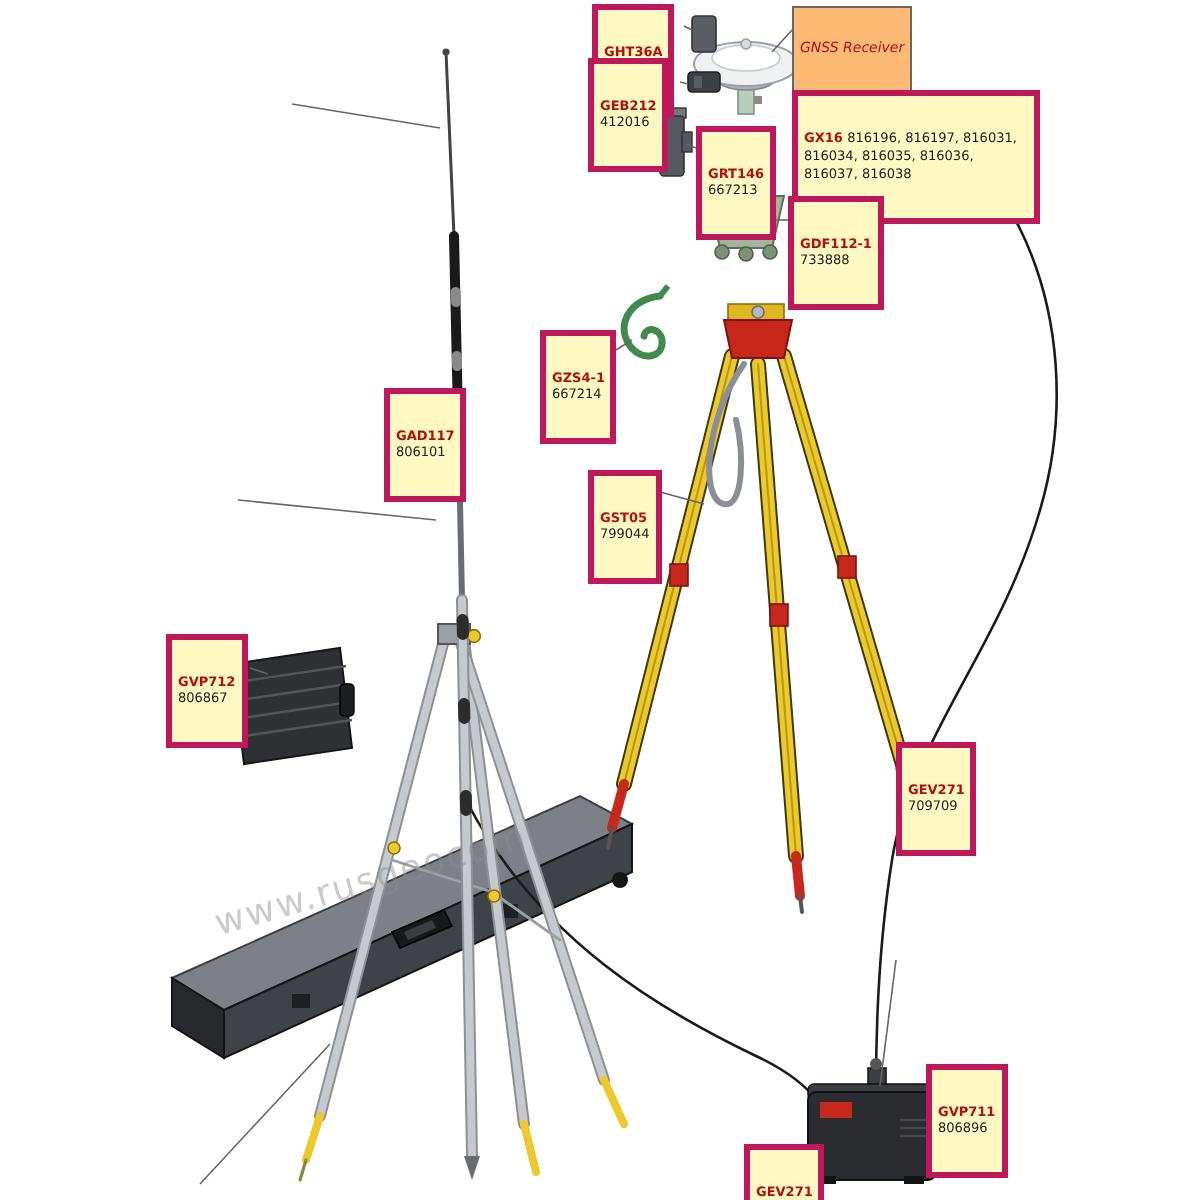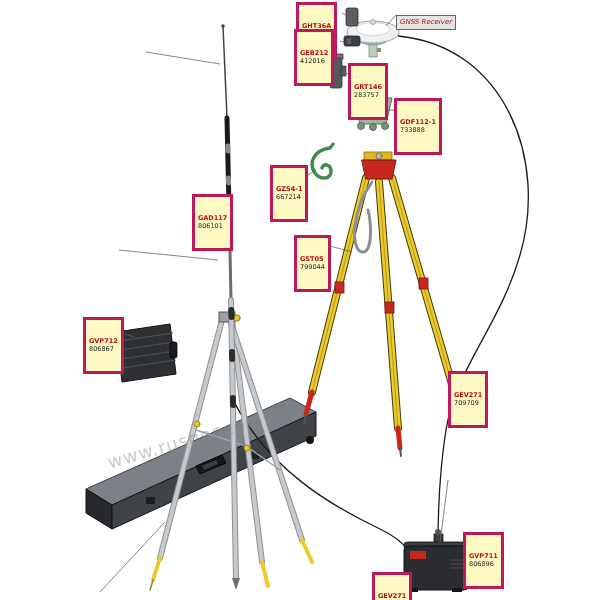--- a/index.html
+++ b/index.html
@@ -3,22 +3,22 @@
 <meta charset="utf-8">
 <style>
   html,body{margin:0;padding:0;background:#fff;}
   #stage{
     position:relative;width:600px;height:600px;background:#ffffff;overflow:hidden;
     font-family:"DejaVu Sans",sans-serif;
   }
   #stage svg{position:absolute;left:0;top:0;}
   .label{position:absolute;font-size:7px;line-height:1.3;z-index:5;}
   .lbl-header{
-    display:block;width:max-content;border:1px solid #666;background:#e5e5e5;
-    color:#b01010;font-style:italic;padding:2px 3px;font-size:7px;margin-top:12px;
+    display:block;width:max-content;border:1px solid #666;background:#fdba74;
+    color:#b01010;font-style:italic;padding:16px 3px;font-size:7px;
   }
   .lbl-body{
     display:block;width:max-content;max-width:120px;border:3px solid #be185d;
     background:#fef9c3;padding:17px 3px;margin-top:-1px;
   }
   .pn{display:block;color:#b01010;font-weight:bold;font-size:6.5px;}
   .num{display:block;color:#1c1c1c;font-size:6.5px;}
   .inline{display:inline;}
   #watermark{
     position:absolute;left:108px;top:452px;width:280px;z-index:4;
@@ -202,26 +202,30 @@
 
   <div class="label" style="left:294px;top:30px">
     <span class="lbl-body">
       <span class="pn">GEB212</span>
       <span class="num">412016</span>
     </span>
   </div>
 
   <div class="label" style="left:396px;top:3px">
     <span class="lbl-header">GNSS Receiver</span>
+    <span class="lbl-body" style="width:112px">
+      <span class="pn inline">GX16</span>
+      <span class="num inline">816196, 816197, 816031, 816034, 816035, 816036, 816037, 816038</span>
+    </span>
   </div>
 
   <div class="label" style="left:348px;top:64px">
     <span class="lbl-body">
       <span class="pn">GRT146</span>
-      <span class="num">283757</span>
+      <span class="num">667213</span>
     </span>
   </div>
 
   <div class="label" style="left:394px;top:99px">
     <span class="lbl-body">
       <span class="pn">GDF112-1</span>
       <span class="num">733888</span>
     </span>
   </div>
 

